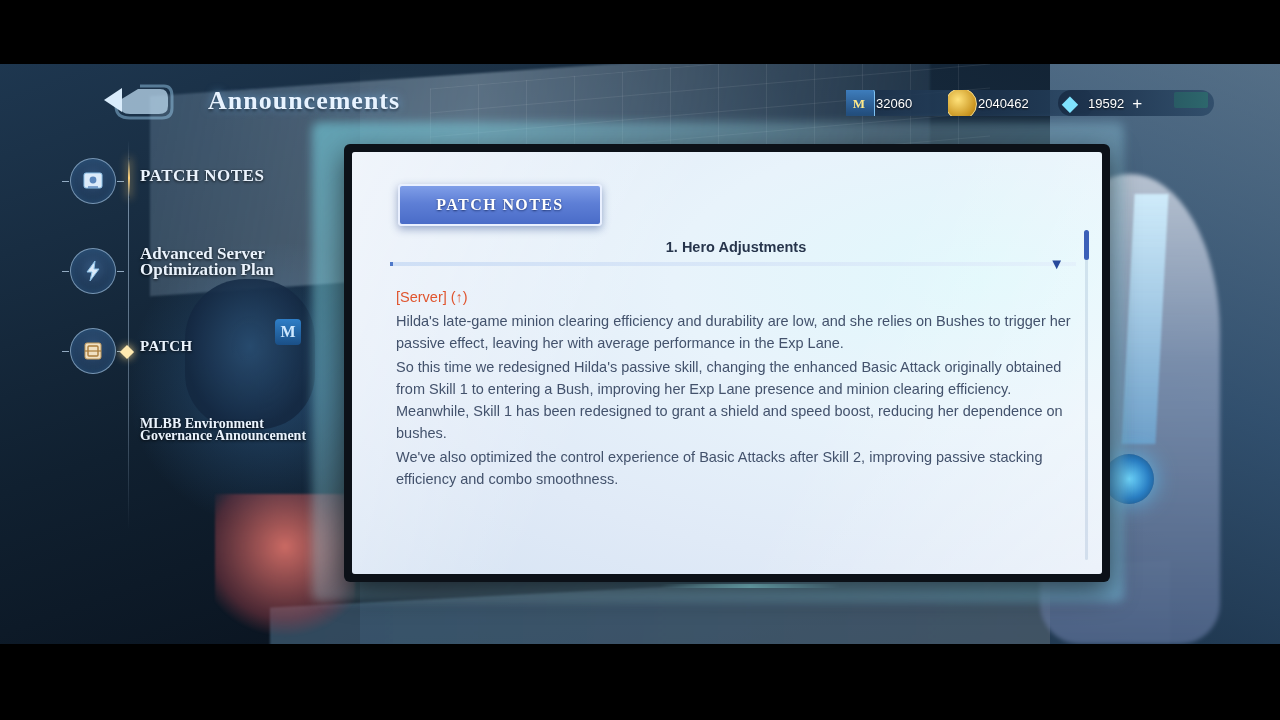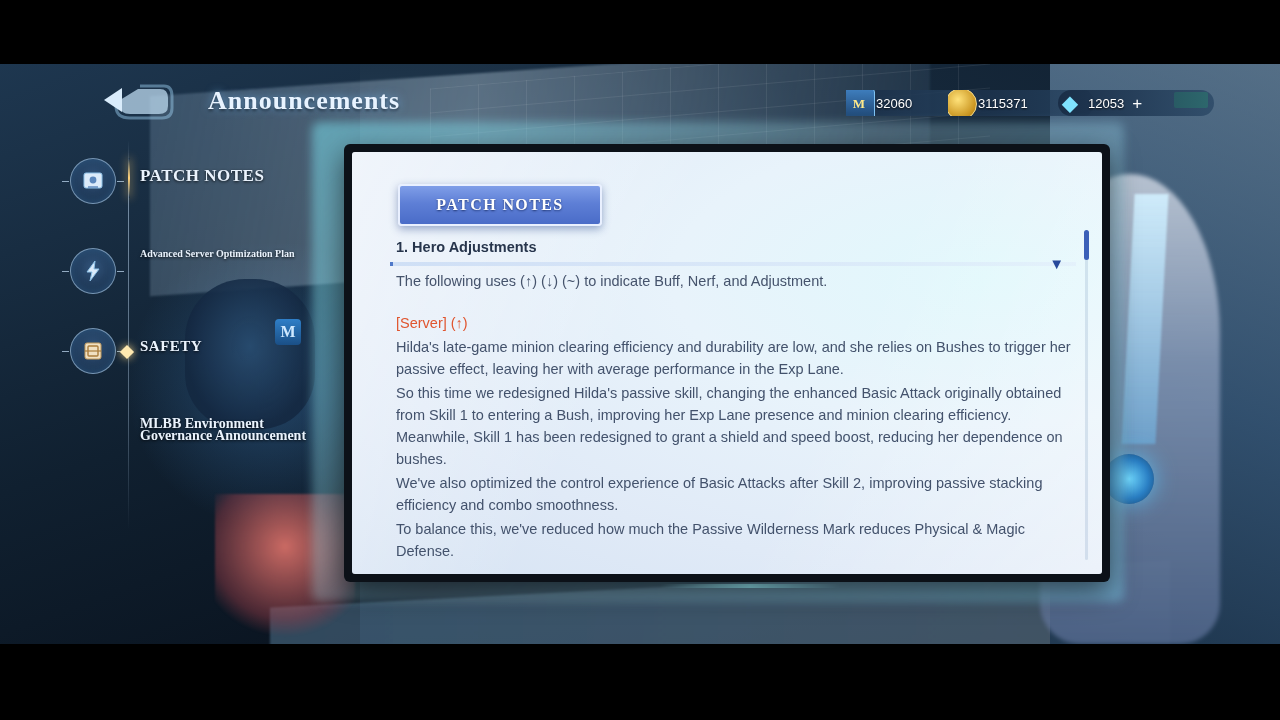--- a/index.html
+++ b/index.html
@@ -279,21 +279,21 @@
   #nav-1 { top: 36px; }
   #nav-1 .label { font-size: 17px; font-weight: bold; letter-spacing: .5px; }
   #nav-1 .sel-bar {
     position: absolute;
     left: -12px; top: -8px;
     width: 2px; height: 40px;
     background: linear-gradient(180deg, rgba(255,215,130,0), #ffd27a, rgba(255,215,130,0));
     box-shadow: 0 0 8px rgba(255,205,110,.9);
   }
   #nav-2 { top: 116px; width: 160px; }
-  #nav-2 .label { font-size: 10px; font-weight: bold; line-height: 16px; }
+  #nav-2 .label { font-size: 17px; font-weight: bold; line-height: 16px; }
   #nav-3 { top: 208px; }
   #nav-3 .label { font-size: 15px; font-weight: bold; letter-spacing: .5px; }
   #nav-4 { top: 288px; width: 170px; }
   #nav-4 .label { font-size: 14px; font-weight: bold; line-height: 12px; }
   .nav-marker {
     position: absolute;
     left: 52px; top: 217px;
     width: 10px; height: 10px;
     background: #ffe9b0;
     transform: rotate(45deg);
@@ -377,20 +377,21 @@
     width: 680px;
     color: #3d4b63;
     font-size: 14.5px;
     line-height: 22px;
   }
   .c-heading {
     font-weight: bold;
     color: #27354c;
     font-size: 14.5px;
     margin-bottom: 4px;
+    text-align: center;
   }
   .c-highlight {
     position: relative;
     background: linear-gradient(90deg, rgba(205,222,245,.95), rgba(223,234,250,.5));
     padding: 2px 40px 2px 8px;
     margin-left: -6px;
     border-left: 3px solid #4f79c9;
     color: #2f4160;
   }
   .chev {
@@ -462,26 +463,26 @@
     </div>
     <div class="page-title">Announcements</div>
 
     <div class="cur" id="cur-battle">
       <div class="cur-badge">M</div>
       <div class="val">32060</div>
     </div>
 
     <div class="cur" id="cur-gold">
       <div class="cur-badge"></div>
-      <div class="val">3115371</div>
+      <div class="val">2040462</div>
     </div>
 
     <div class="cur" id="cur-diamond">
       <div class="cur-badge">◆</div>
-      <div class="val">12053</div>
+      <div class="val">19592</div>
       <div class="plus">+</div>
     </div>
   </div>
 
   <div id="sidebar">
     <div class="nav-divider"></div>
 
     <div class="nav-icon" id="nav-icon-1">
       <span class="tick-l"></span>
       <span class="tick-r"></span>
@@ -510,21 +511,21 @@
     <div class="nav-marker"></div>
 
     <div class="nav-item" id="nav-1">
       <div class="sel-bar"></div>
       <div class="label">PATCH NOTES</div>
     </div>
     <div class="nav-item" id="nav-2">
       <div class="label">Advanced Server Optimization Plan</div>
     </div>
     <div class="nav-item" id="nav-3">
-      <div class="label">SAFETY</div>
+      <div class="label">PATCH</div>
     </div>
     <div class="nav-item" id="nav-4">
       <div class="label">MLBB Environment Governance Announcement</div>
     </div>
   </div>
 
   <div id="window">
     <div class="win-glow"></div>
     <div class="win-frame">
       <div class="win-inner">
@@ -532,26 +533,24 @@
 
         <div class="pn-tab">
           <span>PATCH NOTES</span>
         </div>
 
         <div class="content">
           <div class="c-heading">1. Hero Adjustments</div>
           <div class="c-highlight">
             <span class="chev">▼</span>
           </div>
-          <div class="c-sub">The following uses (↑) (↓) (~) to indicate Buff, Nerf, and Adjustment.</div>
           <div class="c-hero">[Server] (↑)</div>
           <div class="c-para">Hilda's late-game minion clearing efficiency and durability are low, and she relies on Bushes to trigger her passive effect, leaving her with average performance in the Exp Lane.</div>
           <div class="c-para">So this time we redesigned Hilda's passive skill, changing the enhanced Basic Attack originally obtained from Skill 1 to entering a Bush, improving her Exp Lane presence and minion clearing efficiency. Meanwhile, Skill 1 has been redesigned to grant a shield and speed boost, reducing her dependence on bushes.</div>
           <div class="c-para">We've also optimized the control experience of Basic Attacks after Skill 2, improving passive stacking efficiency and combo smoothness.</div>
-          <div class="c-para">To balance this, we've reduced how much the Passive Wilderness Mark reduces Physical &amp; Magic Defense.</div>
         </div>
 
         <div class="scroll-track"></div>
         <div class="scroll-thumb"></div>
       </div>
     </div>
   </div>
 
   <div class="win-bottombar" style="left:660px; top:584px;"></div>
 

